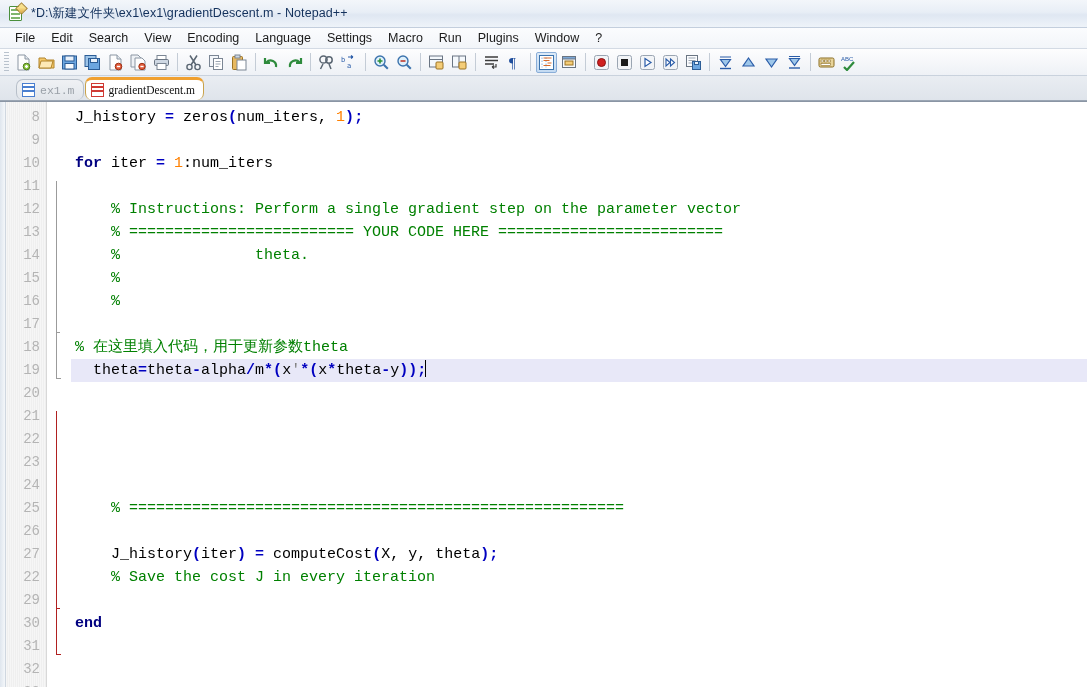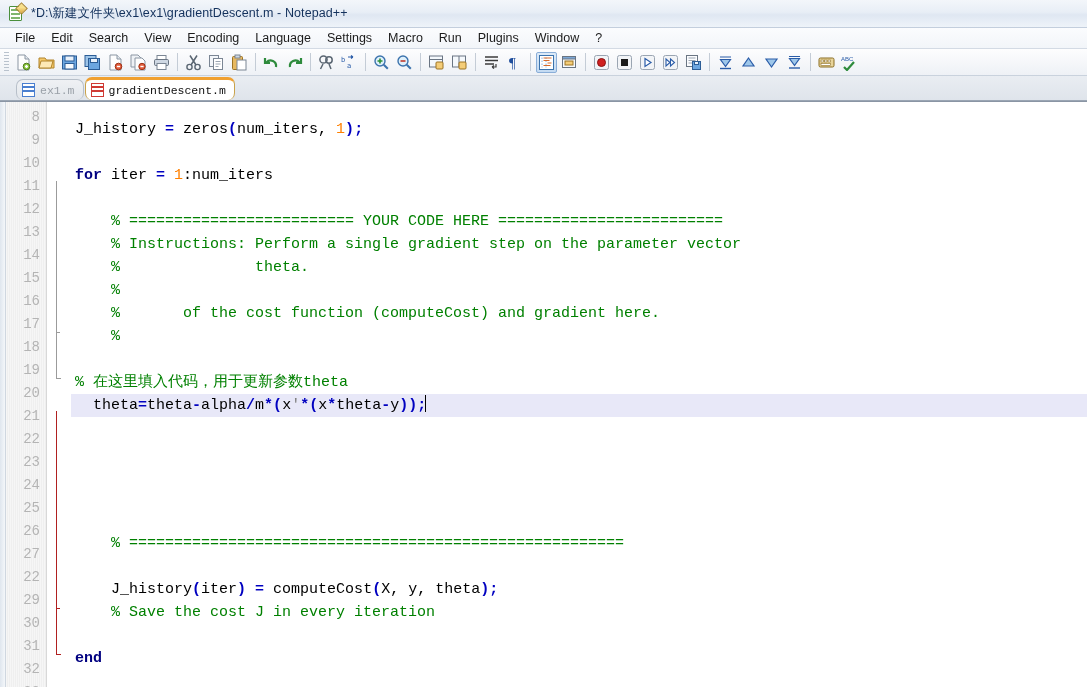--- a/index.html
+++ b/index.html
@@ -149,20 +149,21 @@
     color: #9aa0a8;
   }
   .tab.active {
     height: 23px;
     background: #ffffff;
     border: 1px solid #c9a24a;
     border-top: 3px solid #f0a030;
     border-bottom: none;
     color: #101010;
     z-index: 2;
+    font-family: Liberation Serif, serif;
   }
   .tab-icon {
     width: 13px; height: 14px;
     margin-right: 5px;
     flex: 0 0 auto;
     position: relative;
   }
   .tab-icon .sheet {
     position: absolute; inset: 0;
     background: #ffffff;
@@ -245,21 +246,21 @@
     left: 9px;
     width: 4px; height: 1px;
     background: #9b9b9b;
   }
   .foldtick.red { background: #b02020; }
 
   .codearea {
     flex: 1 1 auto;
     position: relative;
     background: #ffffff;
-    padding-top: 16px;
+    padding-top: 4px;
     overflow: hidden;
   }
   .cl {
     height: 23px;
     line-height: 23px;
     font-family: "Liberation Mono", monospace;
     font-size: 15px;
     color: #000000;
     white-space: pre;
     padding-left: 4px;
@@ -668,25 +669,24 @@
         <div class="foldtick" style="top: 230px;"></div>
         <div class="foldline red" style="top: 309px; height: 243px;"></div>
         <div class="foldend red" style="top: 552px;"></div>
         <div class="foldtick red" style="top: 506px;"></div>
       </div>
     <div class="codearea" id="code">
         <div class="cl"><span>J_history </span><span class="op">=</span><span> zeros</span><span class="op">(</span><span>num_iters, </span><span class="num">1</span><span class="op">)</span><span class="op">;</span></div>
         <div class="cl"></div>
         <div class="cl"><span class="kw">for</span><span> iter </span><span class="op">=</span><span> </span><span class="num">1</span><span>:num_iters</span></div>
         <div class="cl"></div>
+        <div class="cl"><span class="cmt">    % Instructions: Perform a single gradient step on the parameter vector</span></div>
         <div class="cl"><span class="cmt">    % ========================= YOUR CODE HERE =========================</span></div>
-        <div class="cl"><span class="cmt">    % Instructions: Perform a single gradient step on the parameter vector</span></div>
         <div class="cl"><span class="cmt">    %               theta.</span></div>
         <div class="cl"><span class="cmt">    %</span></div>
-        <div class="cl"><span class="cmt">    %       of the cost function (computeCost) and gradient here.</span></div>
         <div class="cl"><span class="cmt">    %</span></div>
         <div class="cl"></div>
         <div class="cl"><span class="cmt">% 在这里填入代码，用于更新参数theta</span></div>
         <div class="cl current"><span>  theta</span><span class="op">=</span><span>theta</span><span class="op">-</span><span>alpha</span><span class="op">/</span><span>m</span><span class="op">*(</span><span>x</span><span class="str">'</span><span class="op">*(</span><span>x</span><span class="op">*</span><span>theta</span><span class="op">-</span><span>y</span><span class="op">));</span><span class="caret"></span></div>
         <div class="cl"></div>
         <div class="cl"></div>
         <div class="cl"></div>
         <div class="cl"></div>
         <div class="cl"></div>
         <div class="cl"><span class="cmt">    % =======================================================</span></div>

